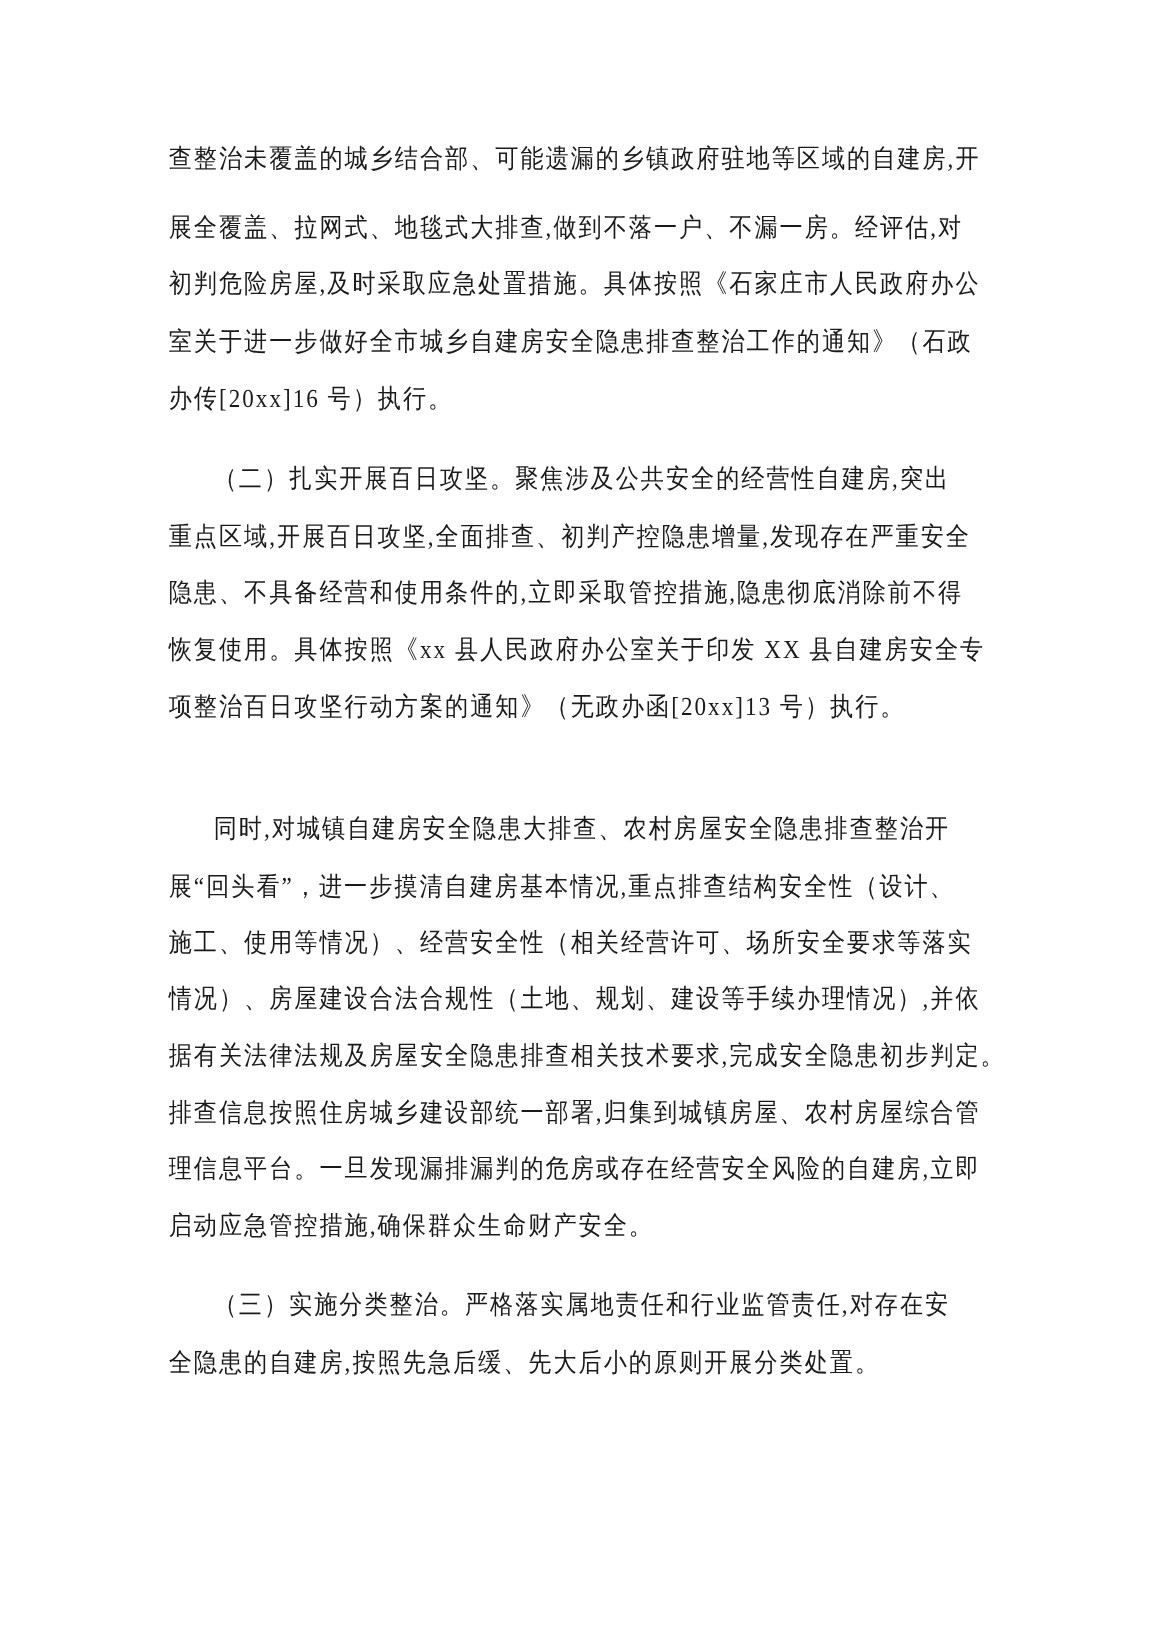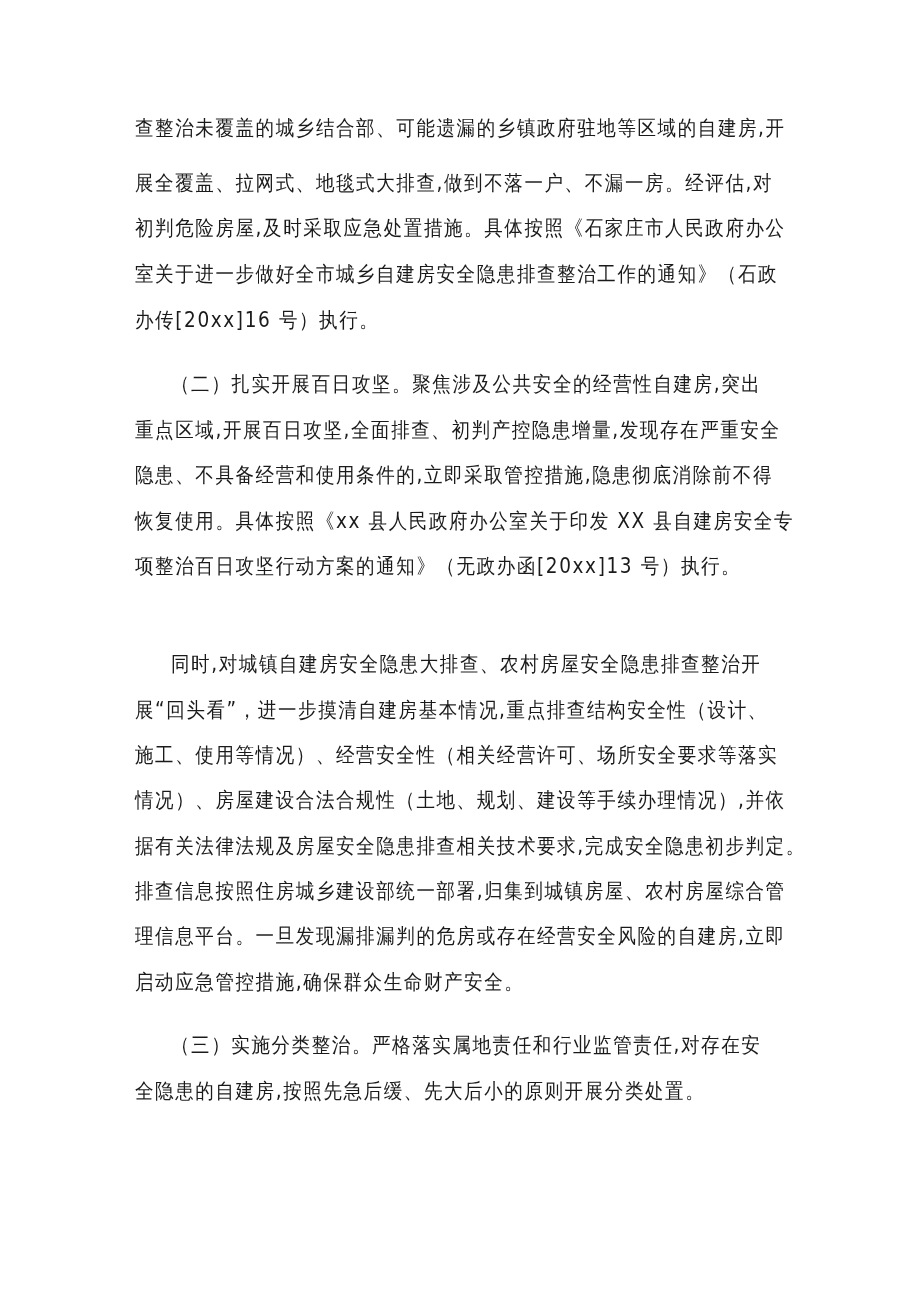--- a/index.html
+++ b/index.html
@@ -15,20 +15,21 @@
     font-family: "DejaVu Sans", "Liberation Sans", sans-serif;
     color: #1a1a1a;
   }
   .page {
     position: absolute;
     left: 0;
     top: 0;
     width: 920px;
     height: 1166px;
     background: #ffffff;
+    font-family: Liberation Serif, serif;
   }
   .line {
     position: absolute;
     left: 135px;
     width: 680px;
     font-size: 18.5px;
     line-height: 24px;
     white-space: nowrap;
     letter-spacing: 1.6px;
     transform: scaleY(1.12);

